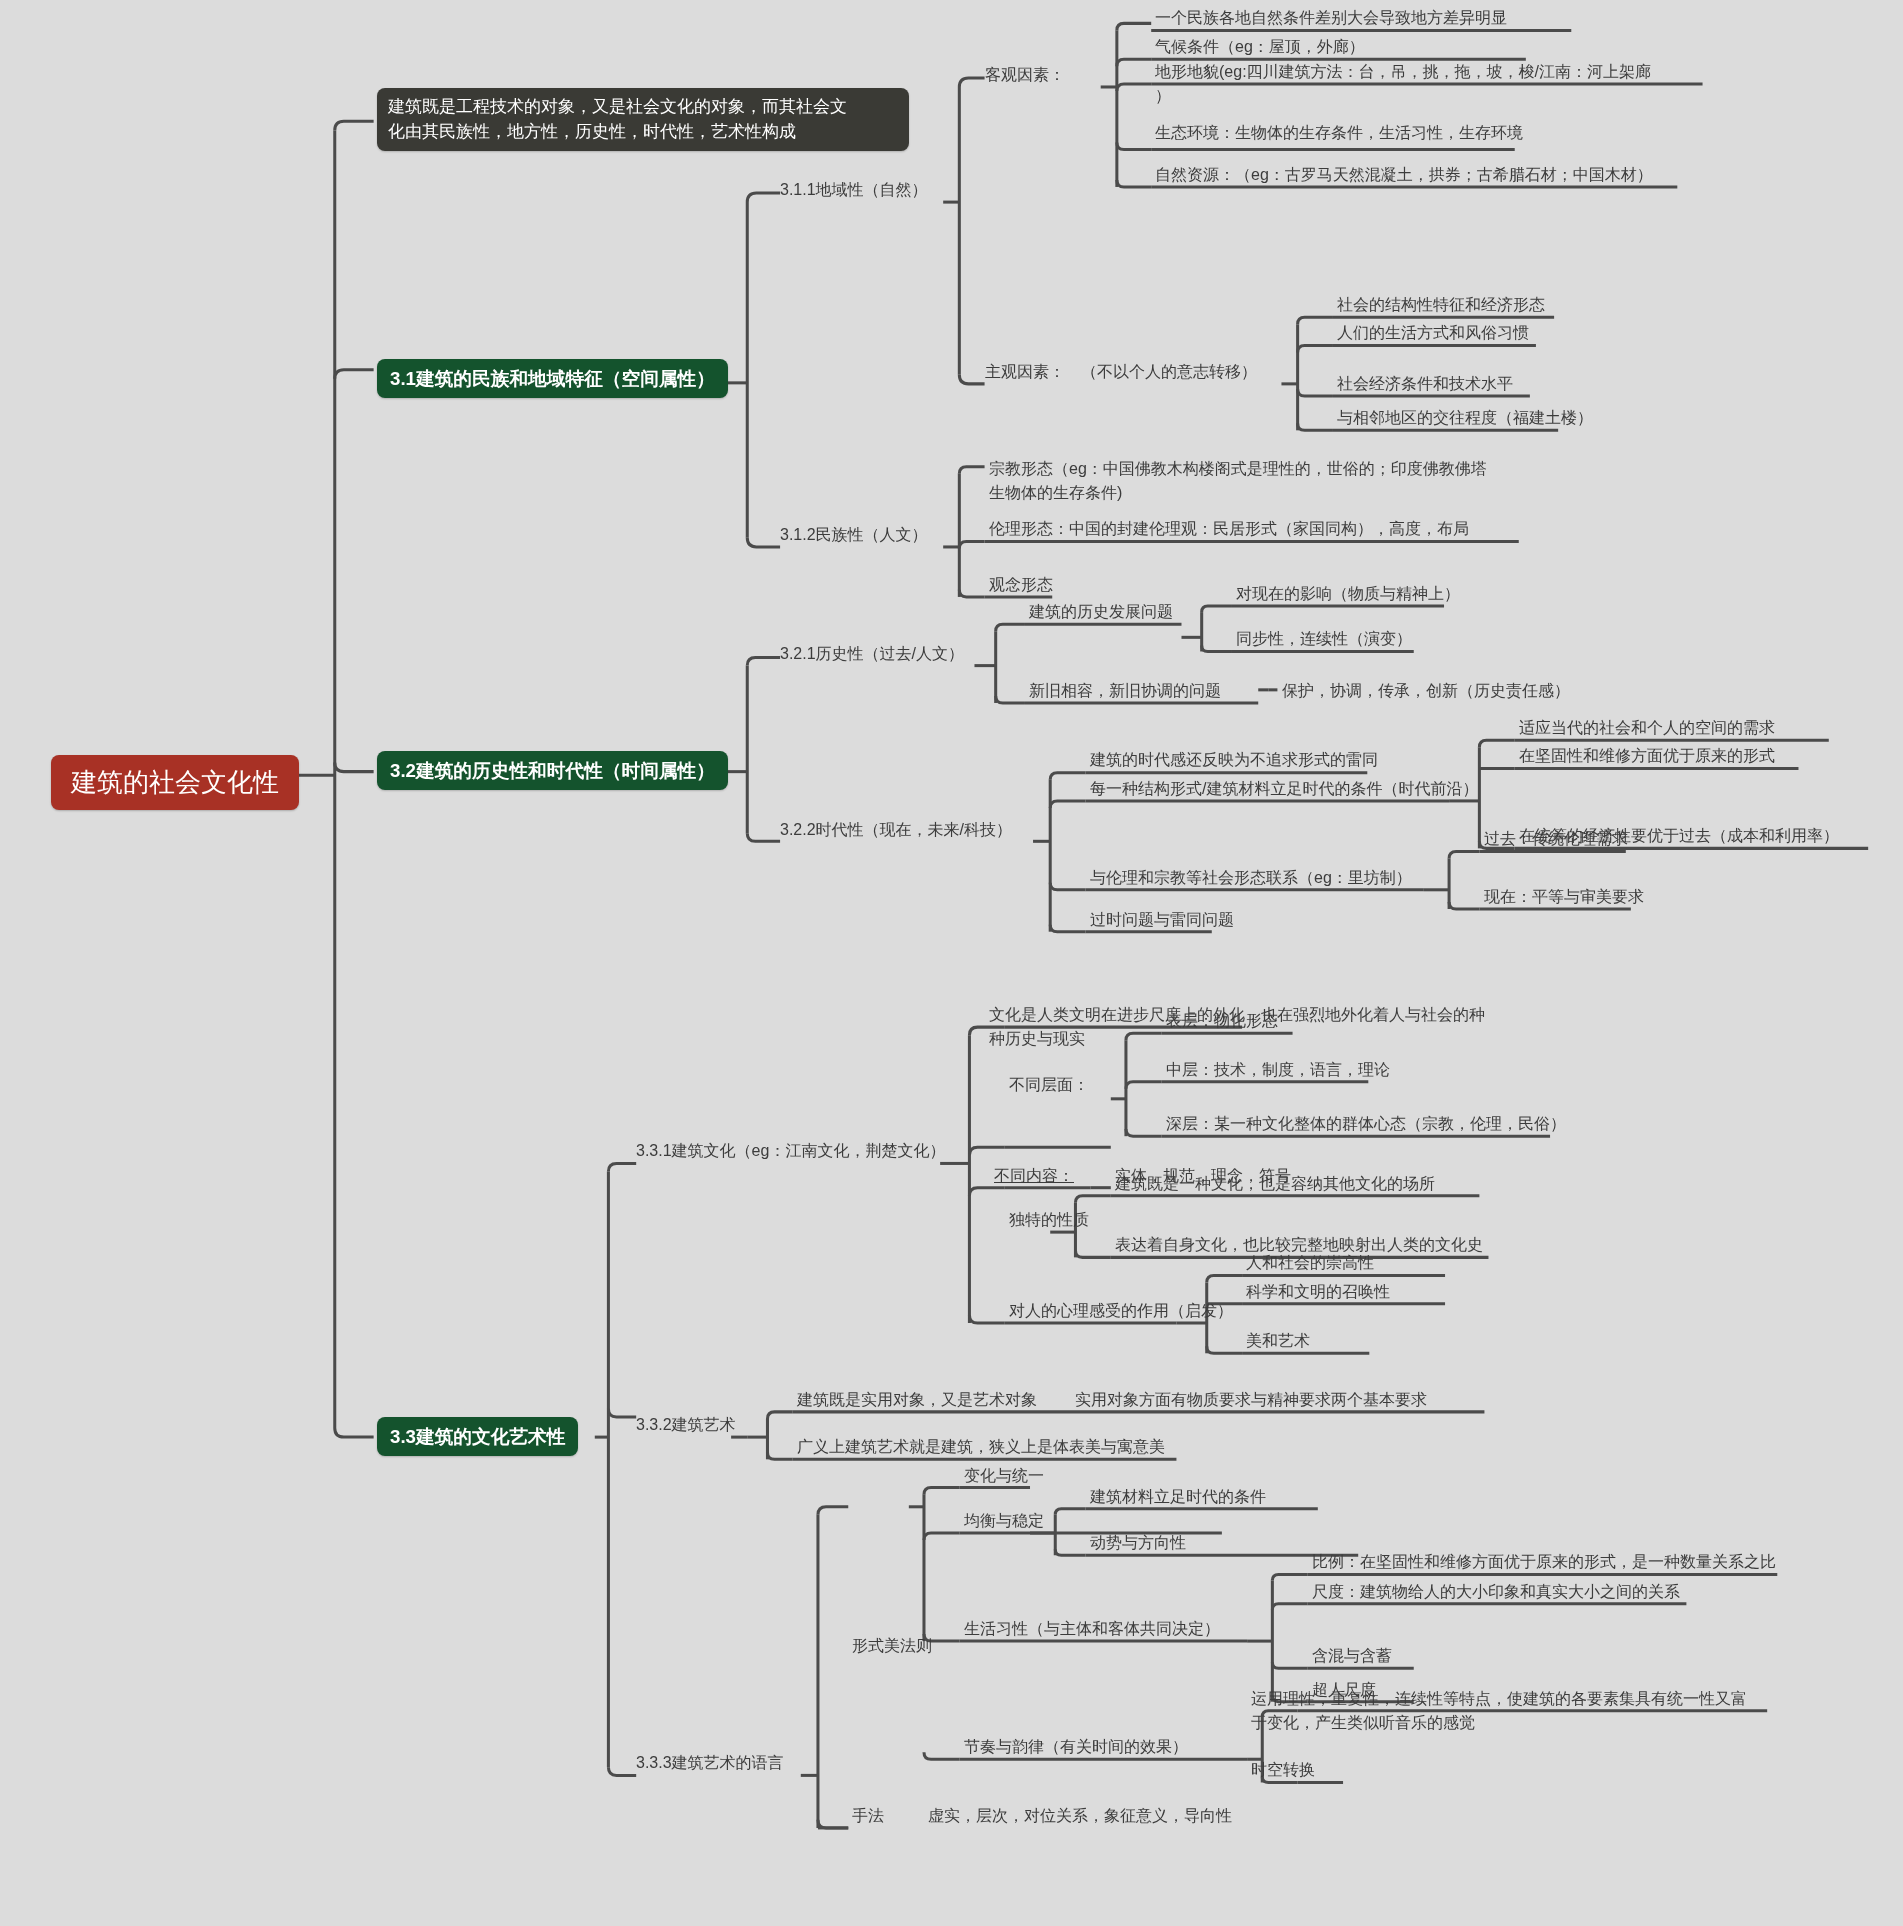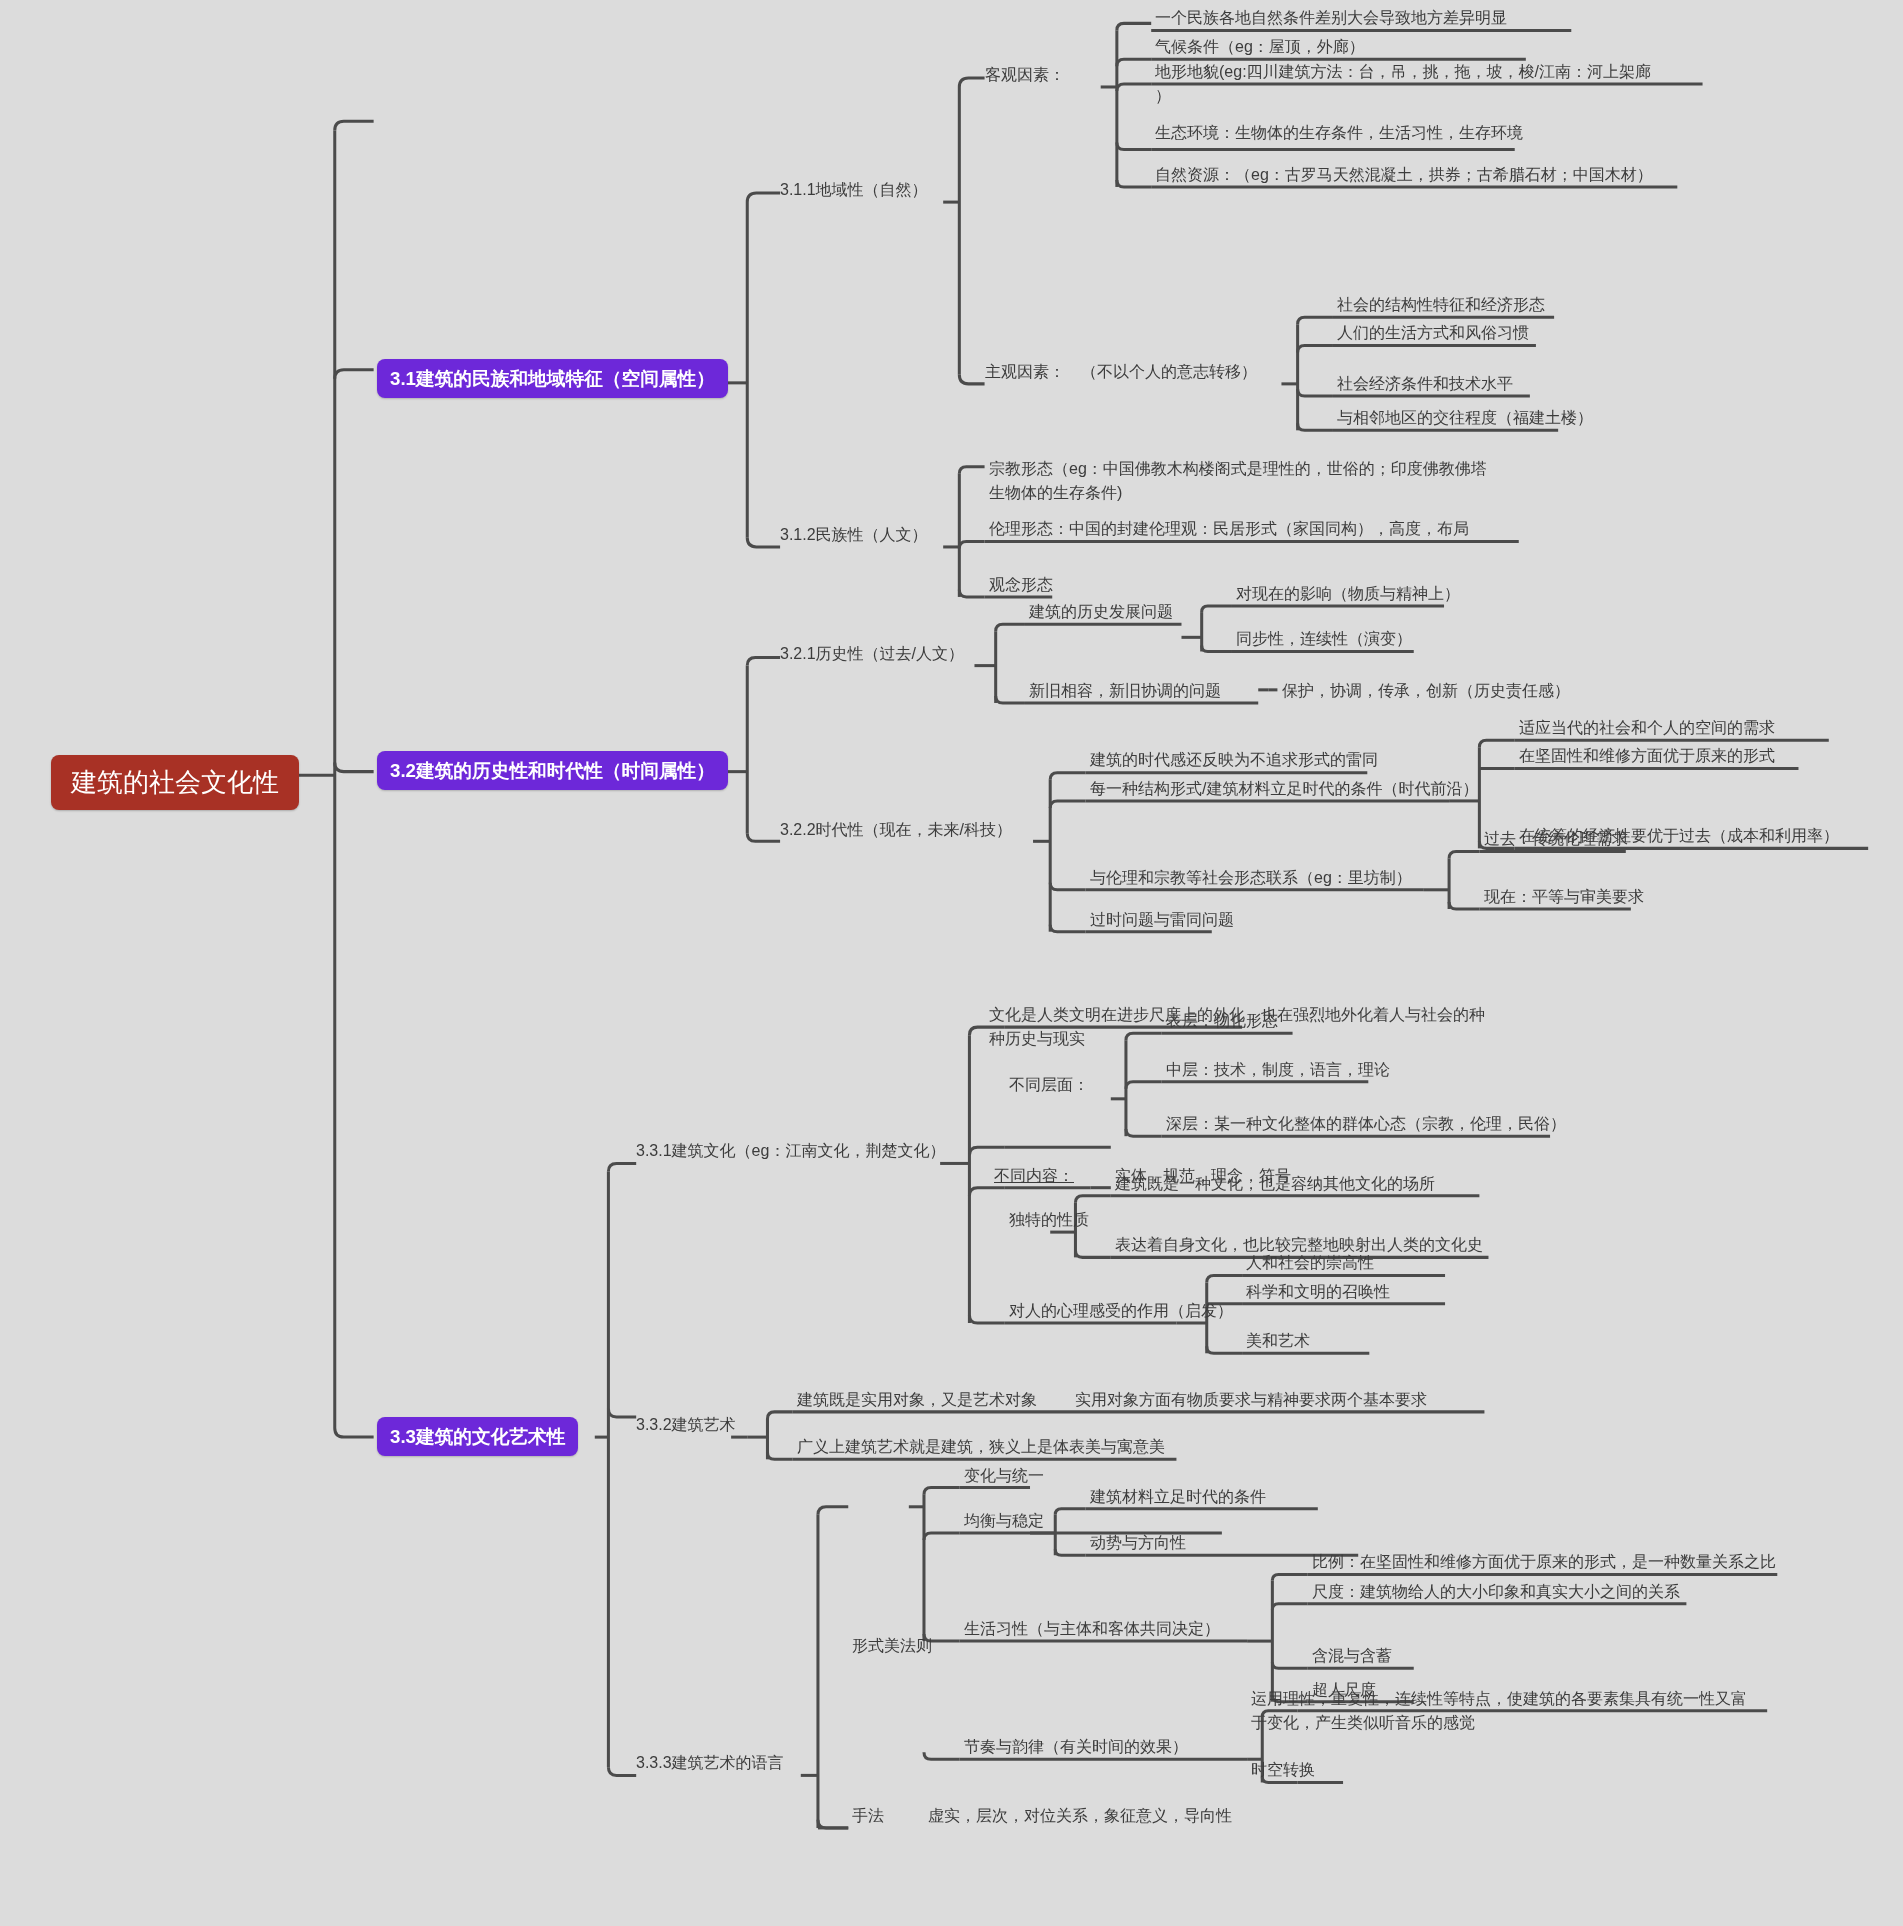--- a/index.html
+++ b/index.html
@@ -21,21 +21,21 @@
     border-radius:8px;
     font-size:26px;
     line-height:1.25;
     padding:11px 20px;
     white-space:nowrap;
     box-shadow:0 1px 2px rgba(0,0,0,.22);
   }
   
   .chip{
     position:absolute;
-    background:#6d28d9;
+    background:#14532d;
     color:#ffffff;
     border-radius:8px;
     font-size:18.7px;
     font-weight:bold;
     line-height:1.25;
     padding:8px 13px;
     white-space:nowrap;
     box-shadow:0 1px 2px rgba(0,0,0,.20);
   }
   
@@ -257,20 +257,24 @@
     <path d="M2500,3518 q0,12 12,12 H2570"></path>
     <path d="M2570,3388 H3500"></path>
     <path d="M2570,3530 H2660"></path>
 
     <path d="M1620,3620 H1680"></path>
   </g>
 </svg>
 
 <div class="root" style="left:51px;top:755px;">建筑的社会文化性</div>
 
+<div class="note" style="left:377px;top:88px;width:510px;">
+  <div>建筑既是工程技术的对象，又是社会文化的对象，而其社会文</div>
+  <div>化由其民族性，地方性，历史性，时代性，艺术性构成</div>
+</div>
 
 <div class="chip" style="left:377px;top:359px;">3.1建筑的民族和地域特征（空间属性）</div>
 <div class="chip" style="left:377px;top:751px;">3.2建筑的历史性和时代性（时间属性）</div>
 <div class="chip" style="left:377px;top:1417px;">3.3建筑的文化艺术性</div>
 
 <div class="tx" style="left:780px;top:178px;">3.1.1地域性（自然）</div>
 <div class="tx" style="left:780px;top:523px;">3.1.2民族性（人文）</div>
 
 <div class="tx" style="left:985px;top:63px;">客观因素：</div>
 <div class="tx" style="left:985px;top:360px;">主观因素：　（不以个人的意志转移）</div>

